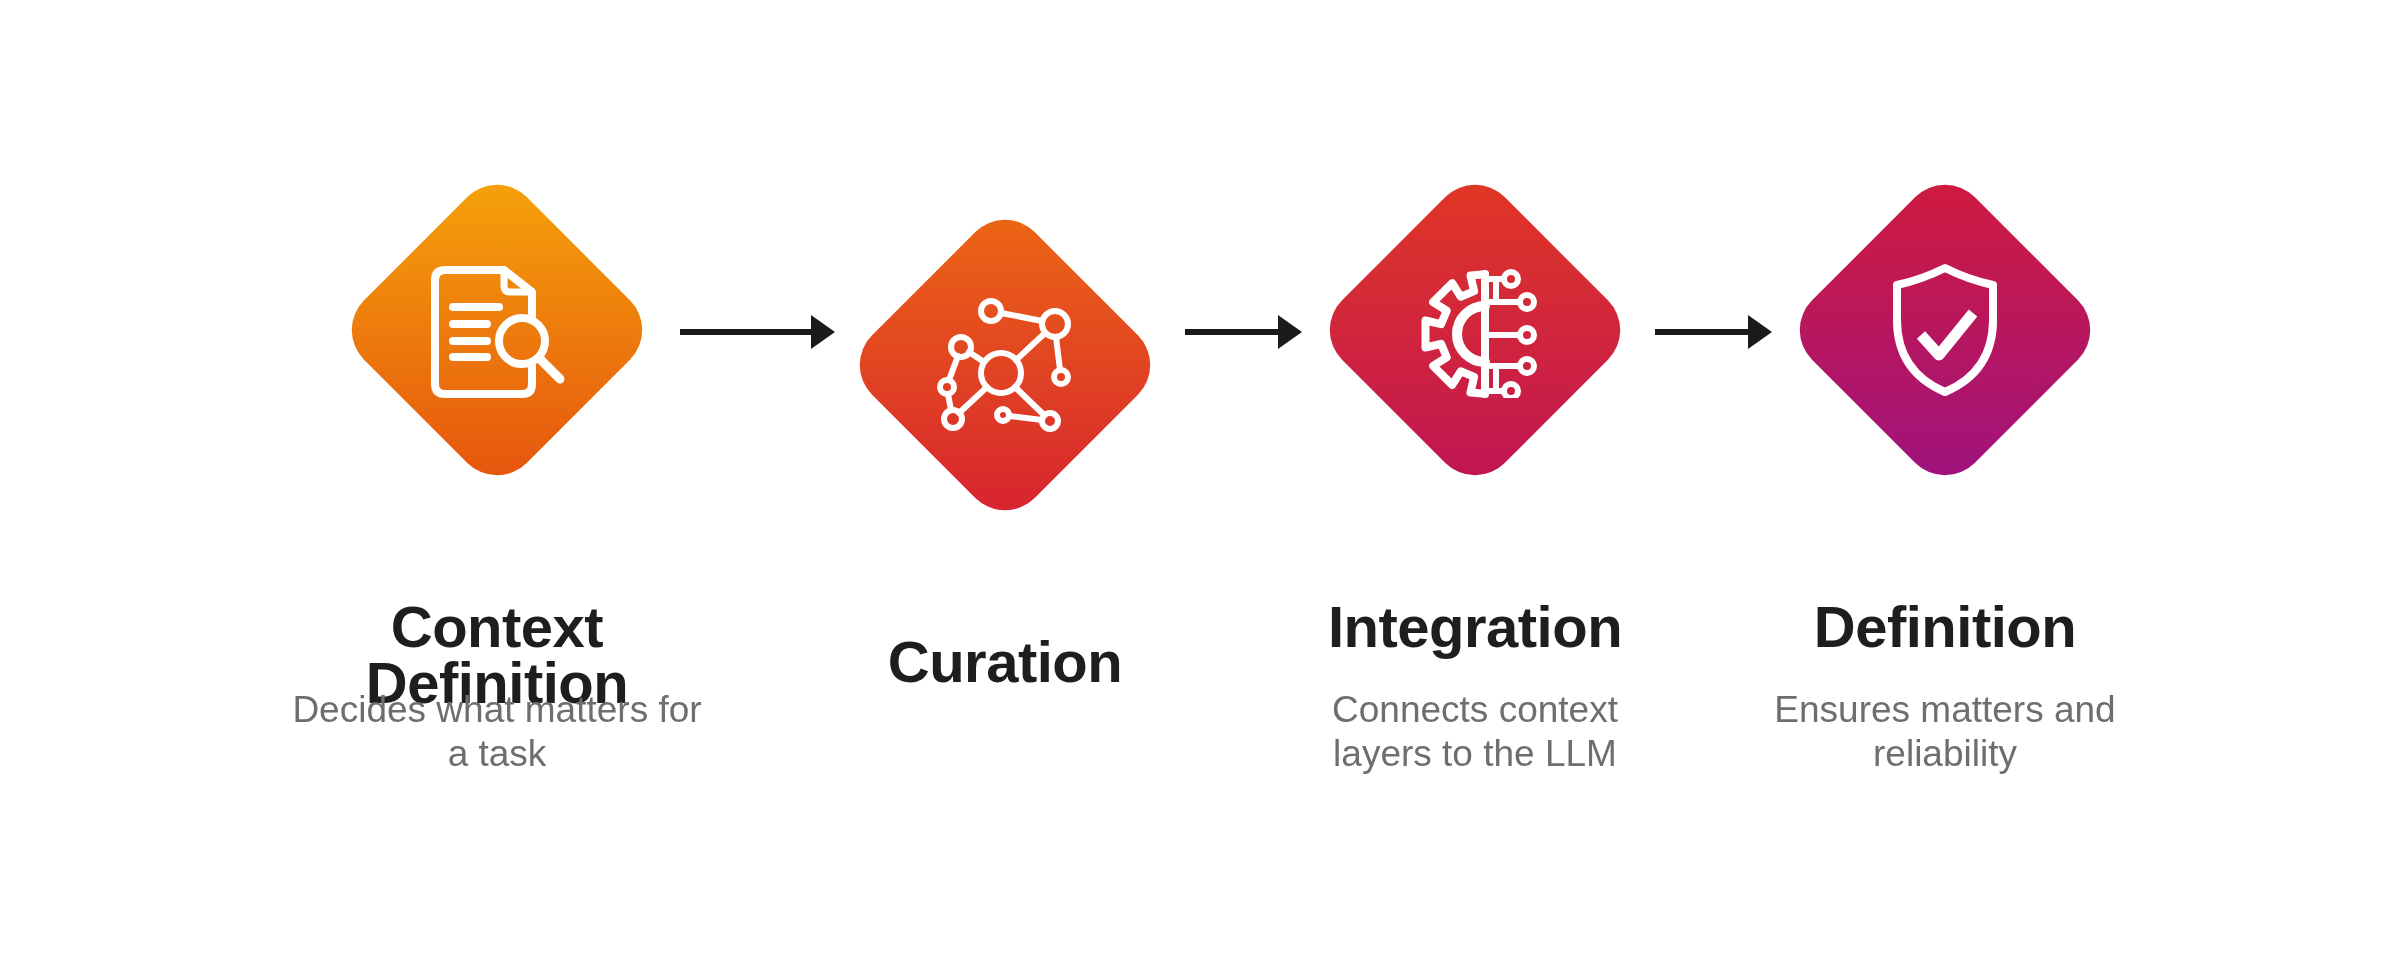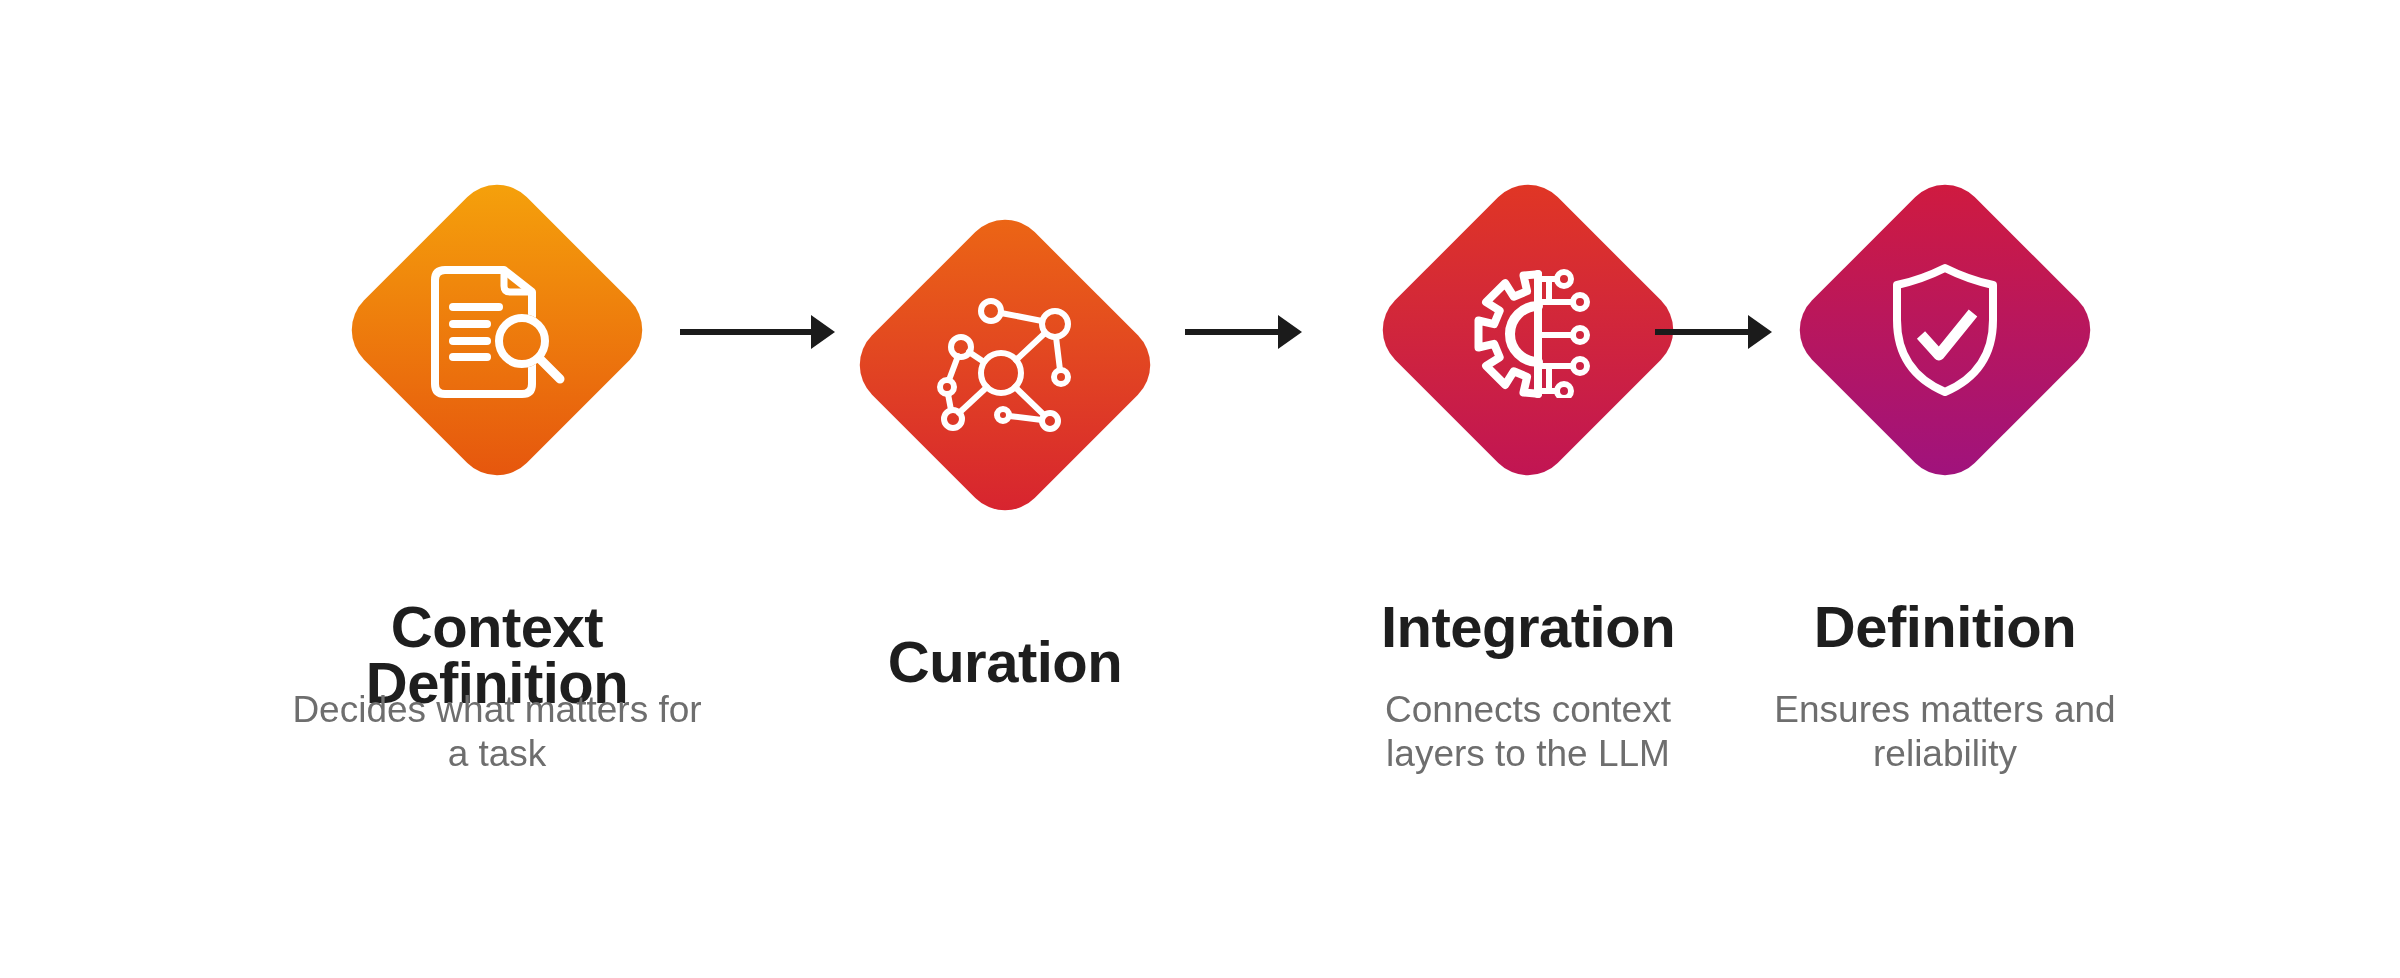--- a/index.html
+++ b/index.html
@@ -12,21 +12,21 @@
     overflow: hidden;
   }
   .step {
     position: absolute;
     top: 0;
     width: 460px;
     height: 978px;
   }
   .step-1 { left: 267px; }
   .step-2 { left: 775px; margin-top: 35px; }
-  .step-3 { left: 1298px; }
+  .step-3 { left: 1245px; }
   .step-4 { left: 1715px; }
 
   .diamond {
     position: absolute;
     top: 215px;
     left: 50%;
     width: 230px;
     height: 230px;
     margin-left: -115px;
     border-radius: 42px;

